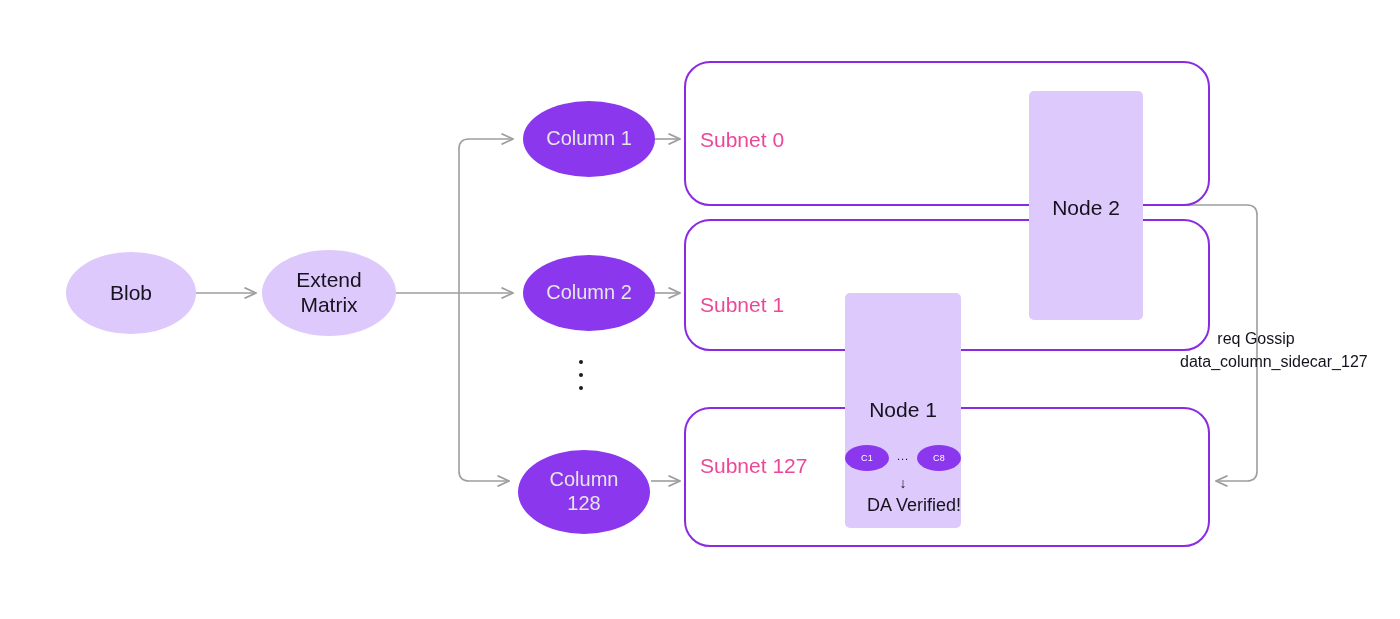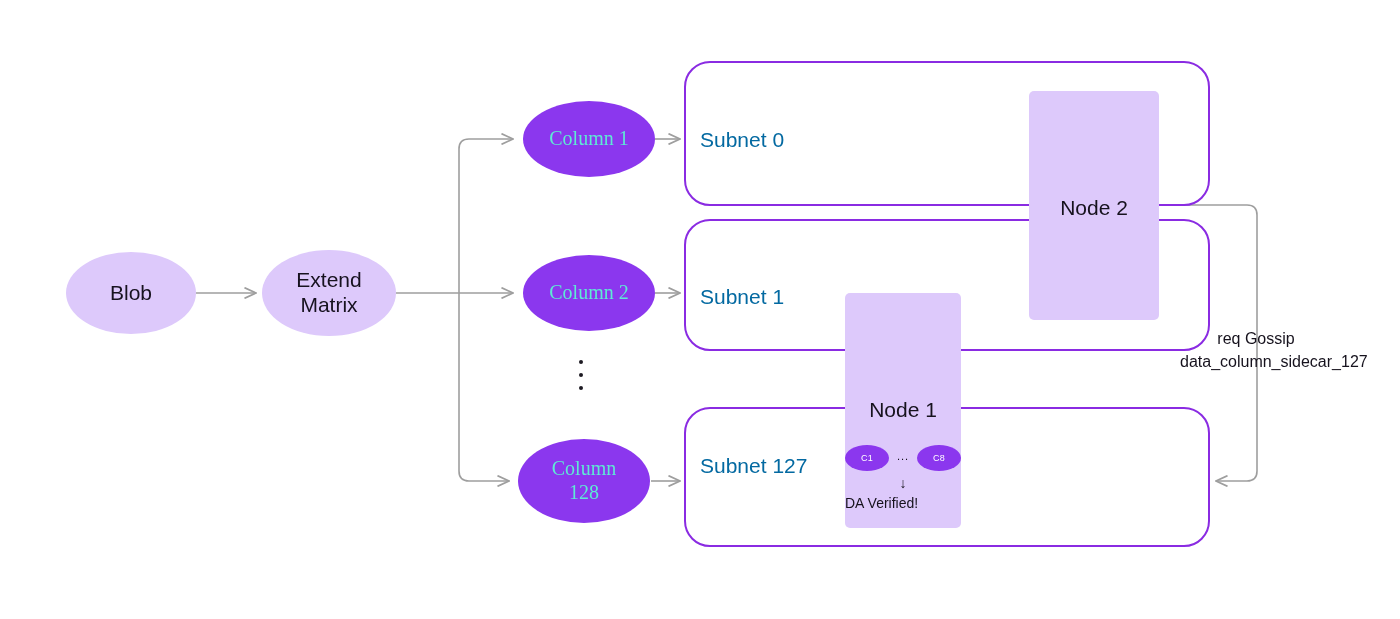--- a/index.html
+++ b/index.html
@@ -39,35 +39,34 @@
     box-sizing: border-box;
     line-height: 1.18;
   }
   .ellipse.light {
     background: #ddc9fb;
     color: #17121f;
   }
   .ellipse.solid {
     background: #8a2be2;
     background: #8b37ee;
-    color: #5eead4;
-    font-family: Liberation Serif, serif;
+    color: #e5e5e5;
   }
 
   
   .subnet {
     position: absolute;
     box-sizing: border-box;
     border: 2px solid #8a2be2;
     border-radius: 26px;
     background: transparent;
   }
   .subnet-label {
     position: absolute;
-    color: #0369a1;
+    color: #ec4899;
     font-size: 21px;
     white-space: nowrap;
   }
 
   
   .node-card {
     position: absolute;
     box-sizing: border-box;
     background: #ddc9fb;
     border-radius: 5px;
@@ -111,22 +110,22 @@
     position: absolute;
     width: 100%;
     text-align: center;
     font-size: 14px;
     color: #16121d;
     line-height: 1;
   }
   .verified {
     position: absolute;
     width: 100%;
-    text-align: left;
-    font-size: 14px;
+    text-align: right;
+    font-size: 18px;
     color: #16121d;
     white-space: nowrap;
   }
 
   
   .vdots {
     position: absolute;
     display: flex;
     flex-direction: column;
     align-items: center;
@@ -178,21 +177,21 @@
 
     <path d="M 651 481 L 680 481" fill="none" stroke="#9e9e9e" stroke-width="1.6" marker-end="url(#arrowGray)"></path>
 
     <path d="M 1158 205 L 1247 205 Q 1257 205 1257 215 L 1257 471 Q 1257 481 1247 481 L 1216 481" fill="none" stroke="#9e9e9e" stroke-width="1.6" marker-end="url(#arrowGray)"></path>
   </svg>
 
   <div class="subnet" style="left:684px; top:61px; width:526px; height:145px;"></div>
   <div class="subnet-label" style="left:700px; top:128px;">Subnet 0</div>
 
   <div class="subnet" style="left:684px; top:219px; width:526px; height:132px;"></div>
-  <div class="subnet-label" style="left:700px; top:285px;">Subnet 1</div>
+  <div class="subnet-label" style="left:700px; top:293px;">Subnet 1</div>
 
   <div class="subnet" style="left:684px; top:407px; width:526px; height:140px;"></div>
   <div class="subnet-label" style="left:700px; top:454px;">Subnet 127</div>
 
   <div class="ellipse light" style="left:66px; top:252px; width:130px; height:82px; font-size:21px;">
     <span>Blob</span>
   </div>
 
   <div class="ellipse light" style="left:262px; top:250px; width:134px; height:86px; font-size:21px;">
     <span>
@@ -208,42 +207,42 @@
   <div class="ellipse solid" style="left:523px; top:255px; width:132px; height:76px; font-size:20px;">
     <span>Column 2</span>
   </div>
 
   <div class="vdots" style="left:579px; top:360px;">
     <i></i>
       <i></i>
       <i></i>
   </div>
 
-  <div class="ellipse solid" style="left:518px; top:439px; width:132px; height:84px; font-size:20px;justify-content:center;">
+  <div class="ellipse solid" style="left:518px; top:450px; width:132px; height:84px; font-size:20px;justify-content:center;">
     <span>
       <span>Column</span><br>
       <span>128</span>
     </span>
   </div>
 
   <div class="node-card" style="left:845px; top:293px; width:116px; height:235px;">
     <div class="node-title" style="top:105px;">Node 1</div>
 
     <div class="mini-row" style="top:152px;">
       <span class="mini-ellipse">C1</span>
       <span class="mini-dots">...</span>
       <span class="mini-ellipse">C8</span>
     </div>
 
     <div class="down-arrow" style="top:183px;">↓</div>
 
     <div class="verified" style="top:202px;">DA Verified!</div>
   </div>
 
-  <div class="node-card" style="left:1029px; top:91px; width:130px; height:229px;">
+  <div class="node-card" style="left:1029px; top:91px; width:114px; height:229px;">
     <div class="node-title" style="top:105px;">Node 2</div>
   </div>
 
   <div class="annot" style="left:1180px; top:327px; width:152px;">
     <div>req Gossip</div>
     <div>data_column_sidecar_127</div>
   </div>
 
 </div>
 

